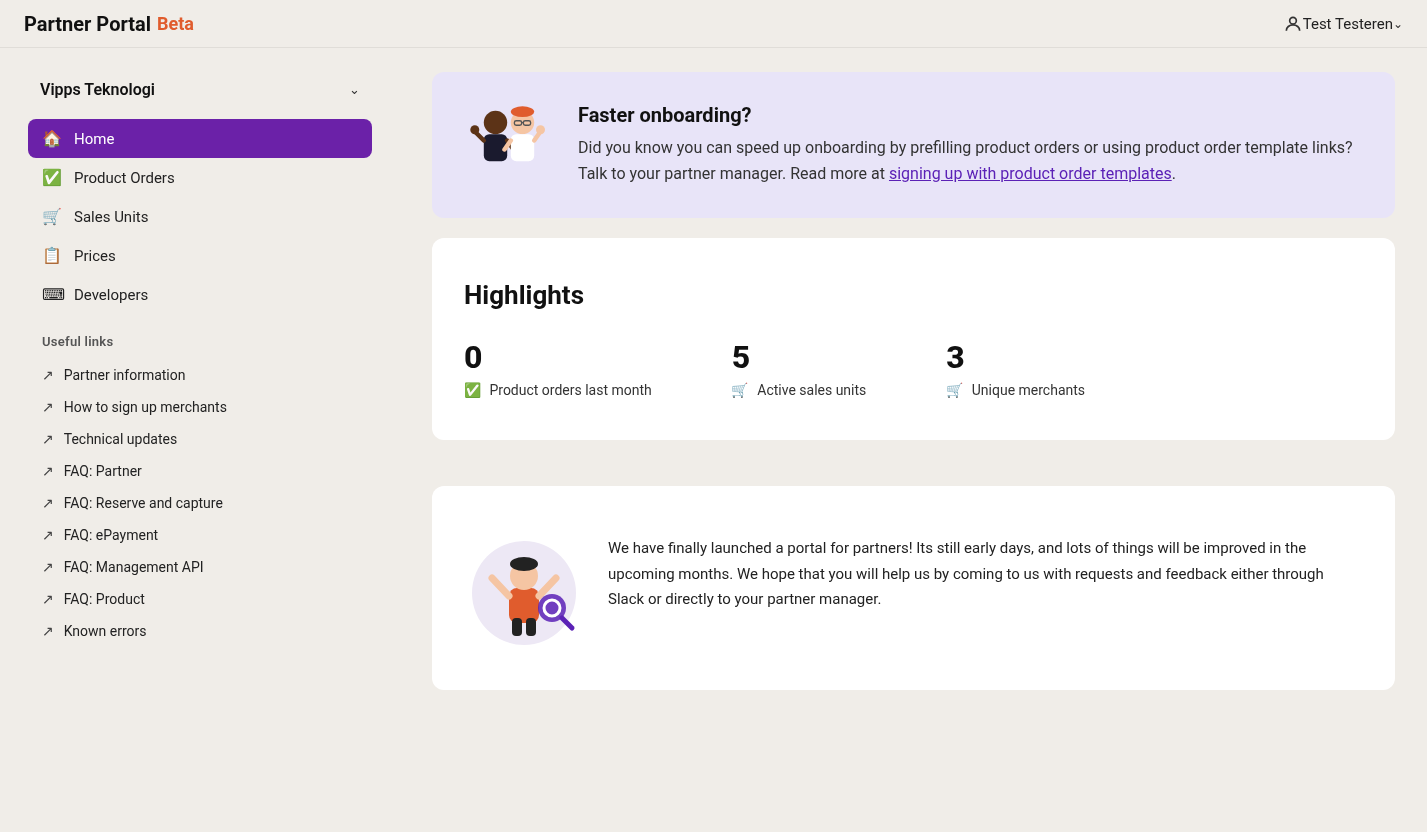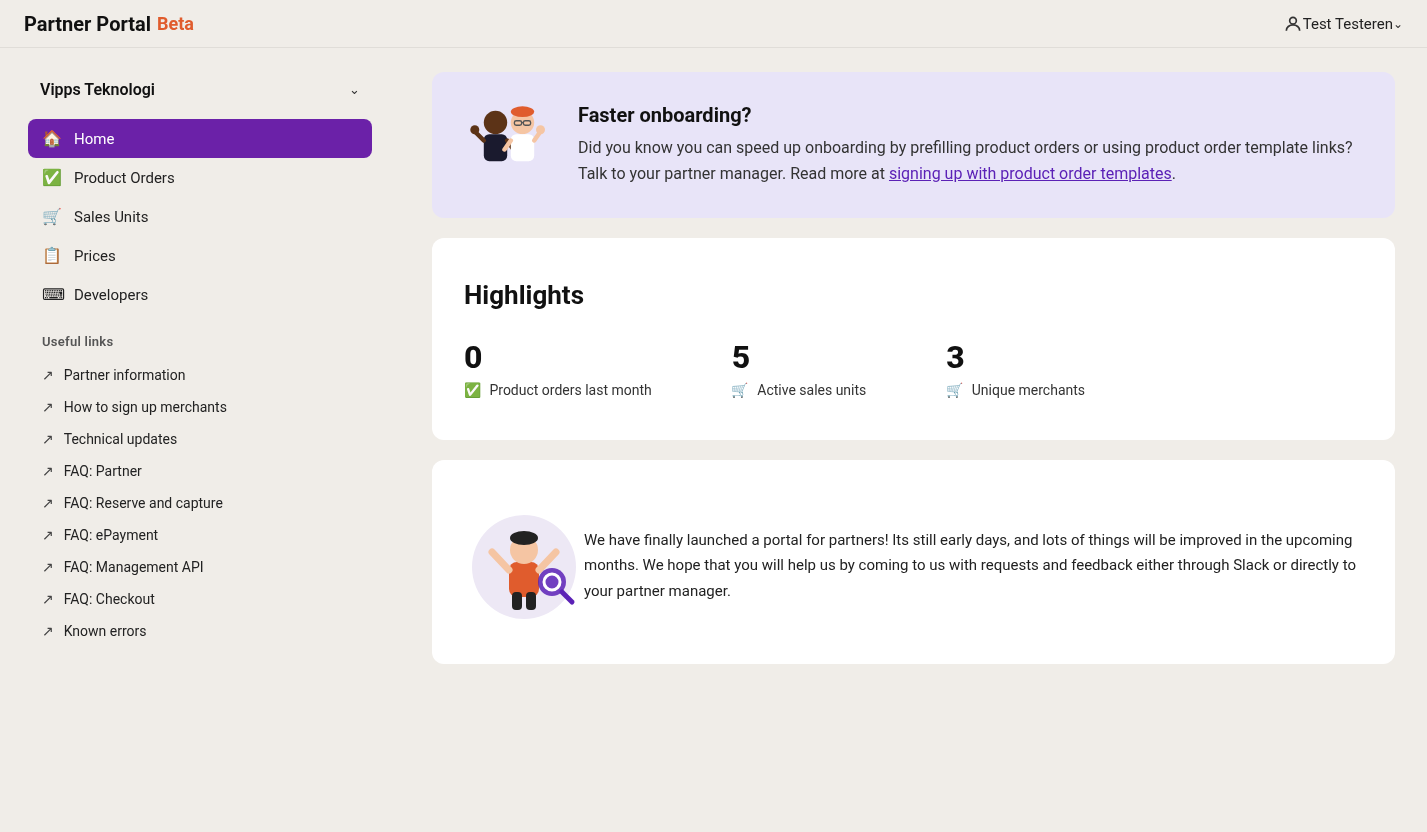--- a/index.html
+++ b/index.html
@@ -211,21 +211,23 @@
       font-size: 14px;
       color: #333;
     }
     .stat-icon {
       font-size: 14px;
     }
 
     
     .launch-card {
       display: flex;
-      align-items: center;
+      align-items: flex-start;
+      gap: 24px;
+      margin-top: 26px;
     }
     .launch-illustration {
       flex-shrink: 0;
       width: 120px;
       height: 120px;
     }
     .launch-text {
       font-size: 15px;
       color: #222;
       line-height: 1.7;
@@ -308,21 +310,21 @@
       <div class="sidebar-link-item">
         <span class="ext-icon">↗︎</span>
         <span>FAQ: ePayment</span>
       </div>
       <div class="sidebar-link-item">
         <span class="ext-icon">↗︎</span>
         <span>FAQ: Management API</span>
       </div>
       <div class="sidebar-link-item">
         <span class="ext-icon">↗︎</span>
-        <span>FAQ: Checkout</span>
+        <span>FAQ: Product</span>
       </div>
       <div class="sidebar-link-item">
         <span class="ext-icon">↗︎</span>
         <span>Known errors</span>
       </div>
     </div>
   </aside>
 
   <main class="main-content">
 

